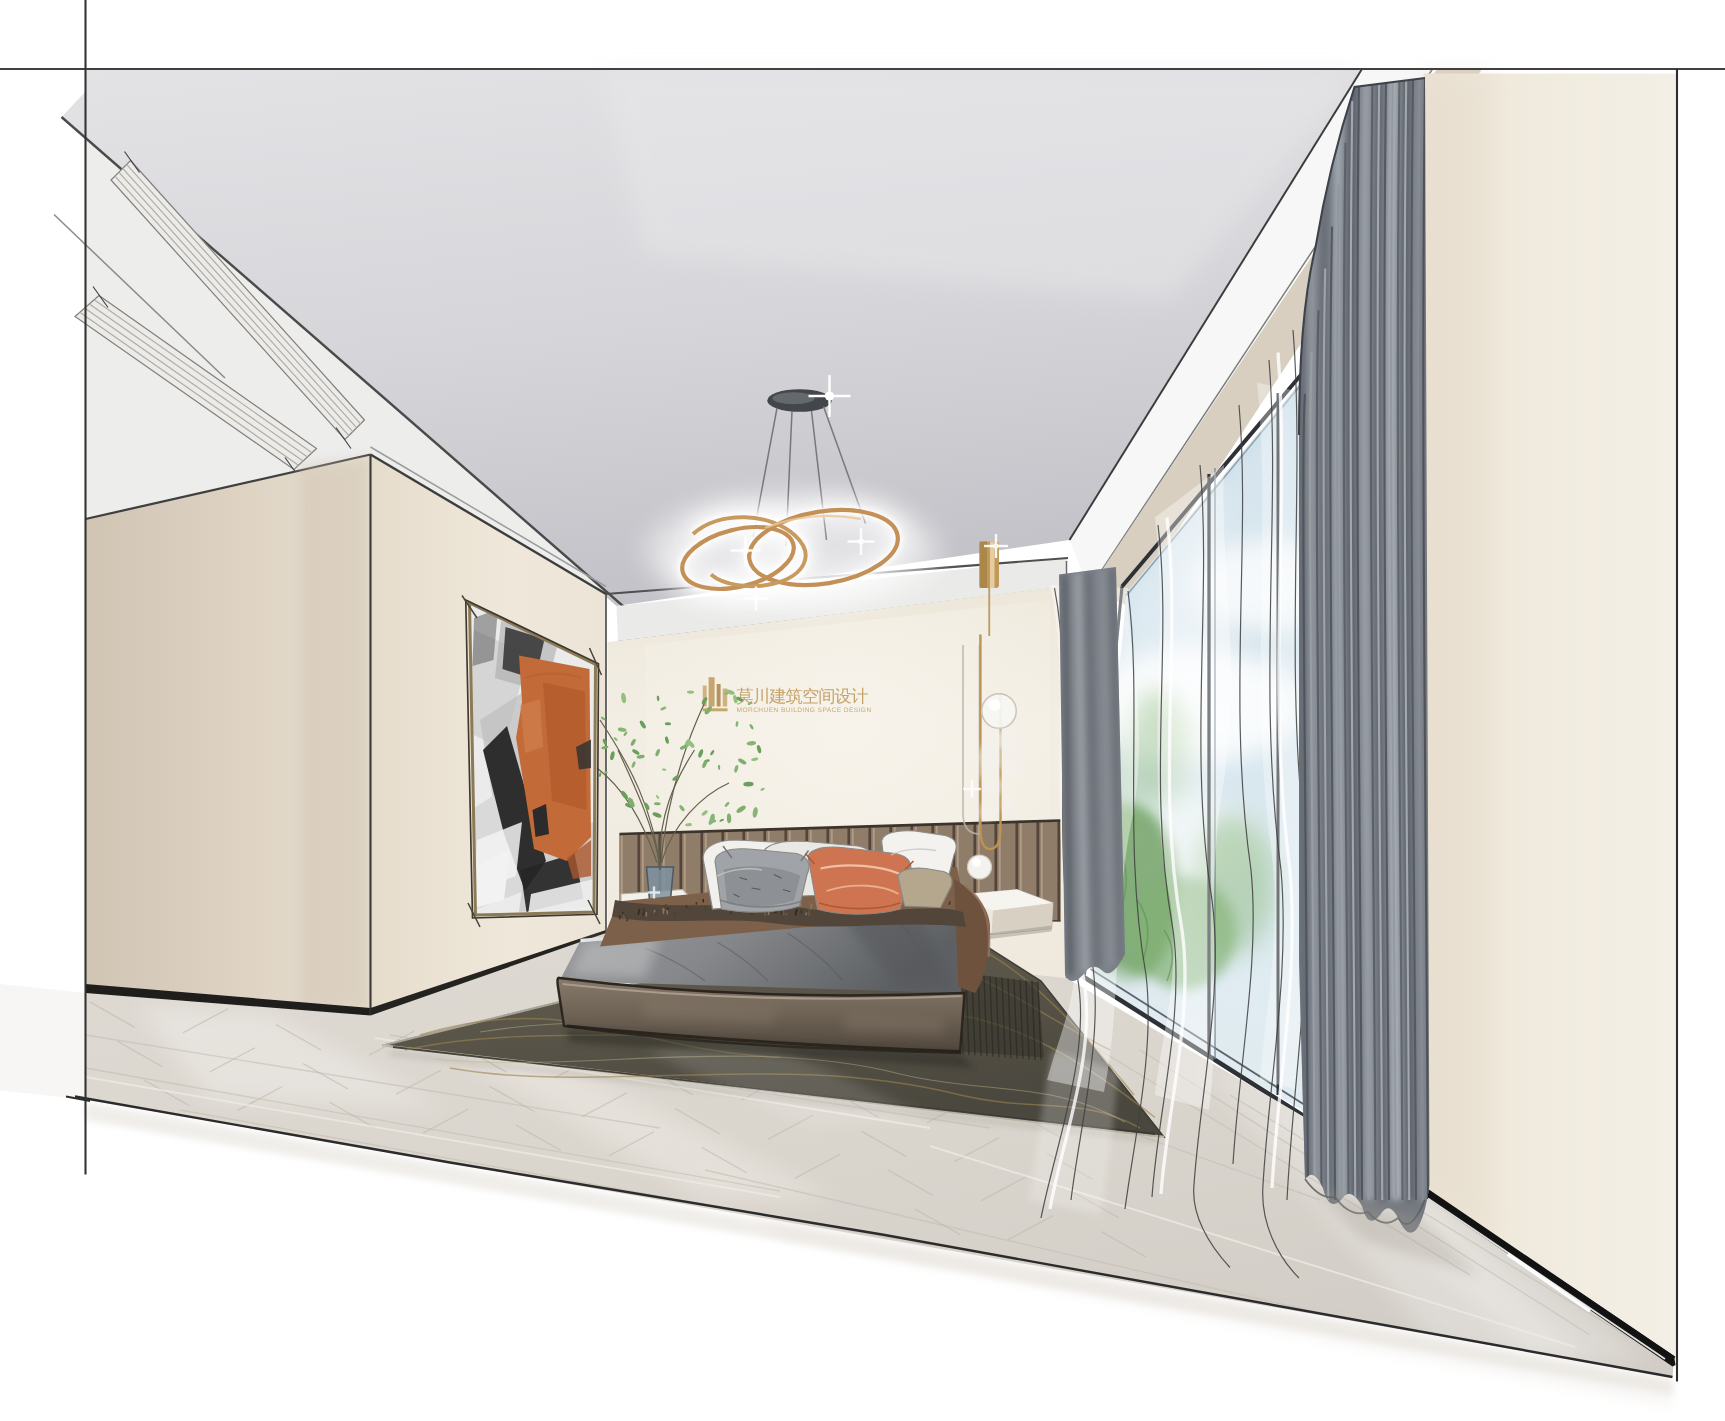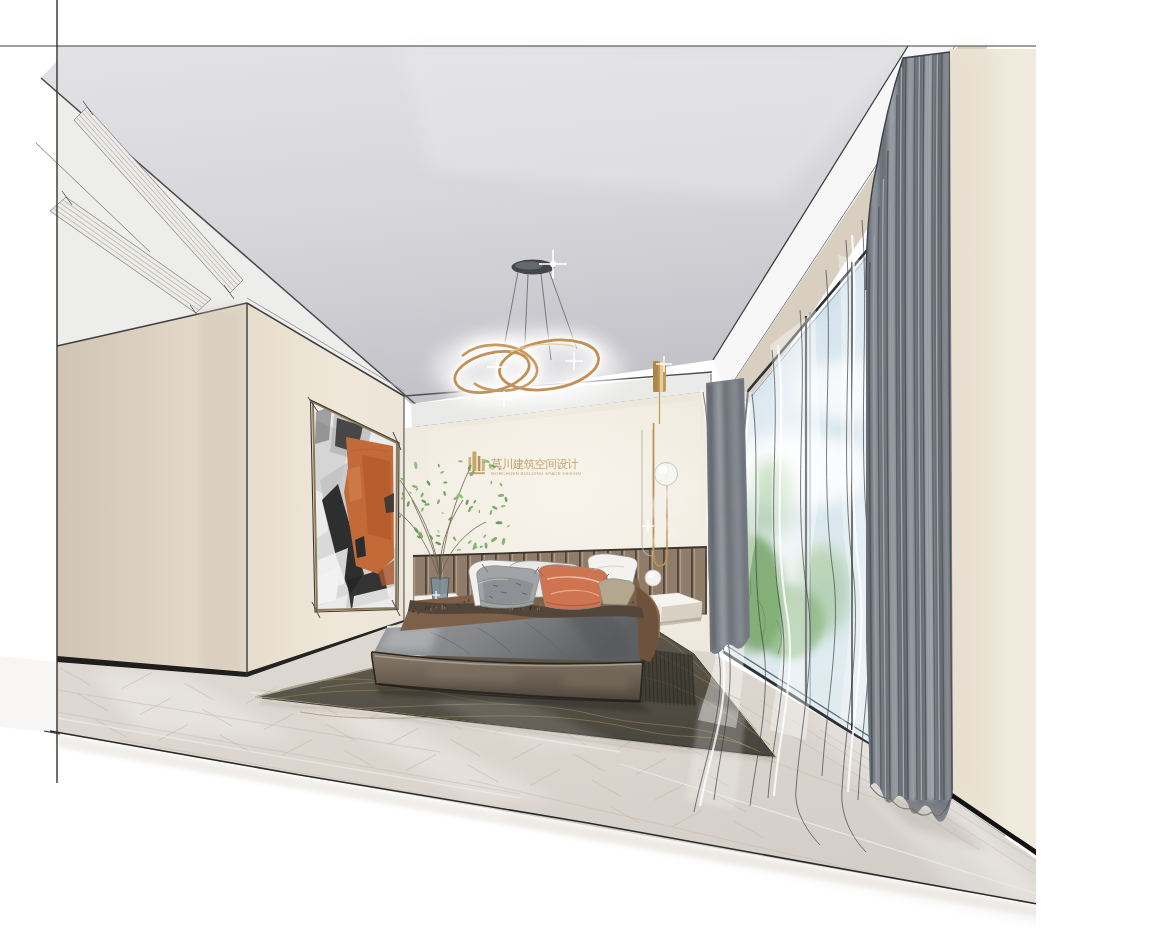--- a/index.html
+++ b/index.html
@@ -1,15 +1,15 @@
 <!DOCTYPE html>
 <html><head><meta charset="utf-8">
 <style>
 html,body{margin:0;padding:0;background:#fff;}
-#stage{position:relative;width:1036px;height:947px;overflow:hidden;font-family:"Liberation Sans",sans-serif;}
+#stage{position:relative;width:1150px;height:947px;overflow:hidden;font-family:"Liberation Sans",sans-serif;}
 </style></head>
 <body>
 <div id="stage">
 <svg xmlns="http://www.w3.org/2000/svg" width="1150" height="947" viewBox="0 0 1150 947">
 <defs>
 <linearGradient id="ceilG" x1="0" y1="0" x2="0.25" y2="1">
  <stop offset="0" stop-color="#e3e3e6"></stop>
           <stop offset="0.55" stop-color="#d6d6da"></stop>
           <stop offset="1" stop-color="#c3c3c9"></stop>
 </linearGradient>

